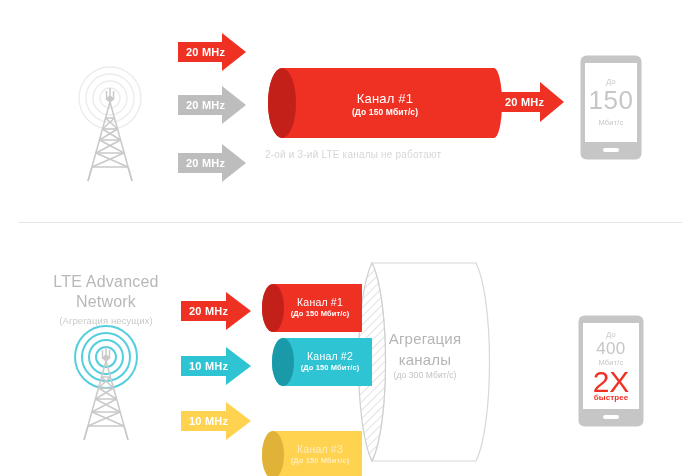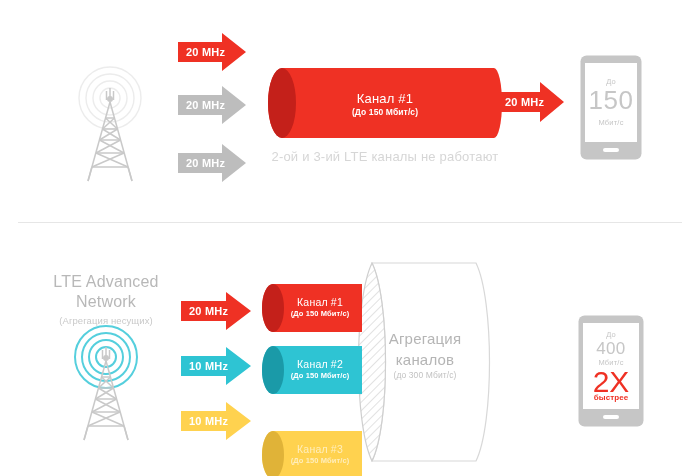--- a/index.html
+++ b/index.html
@@ -65,23 +65,23 @@
   .cyl-title { font-size: 13px; font-weight: 400; letter-spacing:.2px; }
   .cyl-sub   { font-size: 8.5px; font-weight: 700; letter-spacing:.1px; margin-top:1px; }
 
   .cyl-title-sm { font-size: 10.5px; font-weight: 400; letter-spacing:.2px; }
   .cyl-sub-sm   { font-size: 7.5px; font-weight: 700; letter-spacing:.1px; margin-top:1px; }
   .muted-text { color: rgba(255,255,255,.62); }
 
   
   .caption {
     color: #d6d6d6;
-    font-size: 13px;
+    font-size: 10px;
     letter-spacing: .2px;
-    text-align: center;
+    text-align: left;
     white-space: nowrap;
   }
 
   
   .agg-text { position:absolute; left:0; right:0; text-align:center; }
   .agg-line { color:#b5b5b5; font-size:15px; line-height:21px; letter-spacing:.2px; }
   .agg-sub  { color:#c2c2c2; font-size:8.5px; letter-spacing:.1px; margin-top:0; }
 
   
   .phone-screen {
@@ -261,37 +261,37 @@
           <line x1="0" y1="0" x2="0" y2="6" stroke="#cfcfcf" stroke-width="1.2"></line>
         </pattern>
       </defs>
 
       <path d="M22,3 C40,40 40,164 22,201 L126,201 C144,164 144,40 126,3 Z" fill="#ffffff" stroke="#d8d8d8" stroke-width="1.2"></path>
 
       <path d="M22,3 C40,40 40,164 22,201 C4,164 4,40 22,3 Z" fill="url(#hatch)" stroke="#cfcfcf" stroke-width="1.2"></path>
     </svg>
     <div class="agg-text" style="top:68px;">
       <div class="agg-line">Агрегация</div>
-      <div class="agg-line">каналов</div>
+      <div class="agg-line">каналы</div>
       <div class="agg-sub">(до 300 Мбит/с)</div>
     </div>
   </div>
 
   <div class="abs" style="left:262px; top:284px; width:100px; height:48px;">
     <svg width="100" height="48" viewBox="0 0 100 48">
       <path d="M11,0 H100 V48 H11 A11,24 0 0 1 11,0 Z" fill="#ef3124"></path>
       <ellipse cx="11" cy="24" rx="11" ry="24" fill="#c4201a"></ellipse>
     </svg>
     <div class="cyl-text" style="top:12px; left:16px;">
       <div class="cyl-title-sm">Канал #1</div>
       <div class="cyl-sub-sm">(До 150 Мбит/с)</div>
     </div>
   </div>
 
-  <div class="abs" style="left:262px; top:338px; width:100px; height:48px;margin-top:8px;">
+  <div class="abs" style="left:272px; top:338px; width:100px; height:48px;">
     <svg width="100" height="48" viewBox="0 0 100 48">
       <path d="M11,0 H100 V48 H11 A11,24 0 0 1 11,0 Z" fill="#2ec4d3"></path>
       <ellipse cx="11" cy="24" rx="11" ry="24" fill="#1a9aa8"></ellipse>
     </svg>
     <div class="cyl-text" style="top:12px; left:16px;">
       <div class="cyl-title-sm">Канал #2</div>
       <div class="cyl-sub-sm">(До 150 Мбит/с)</div>
     </div>
   </div>
 

